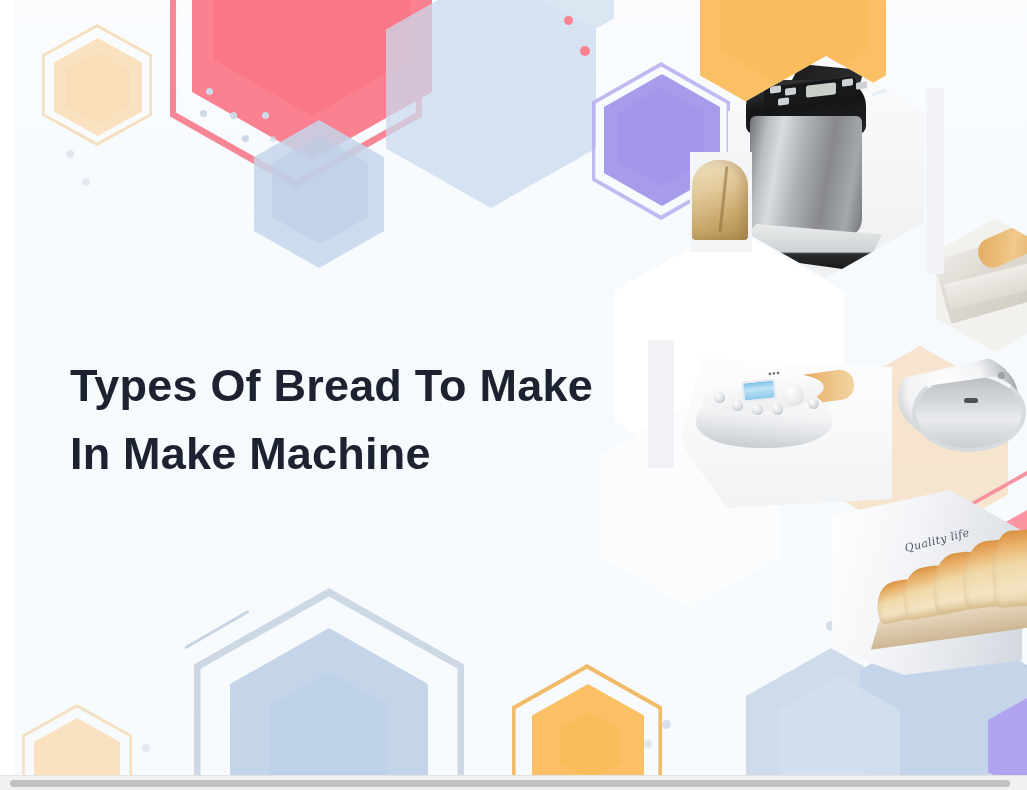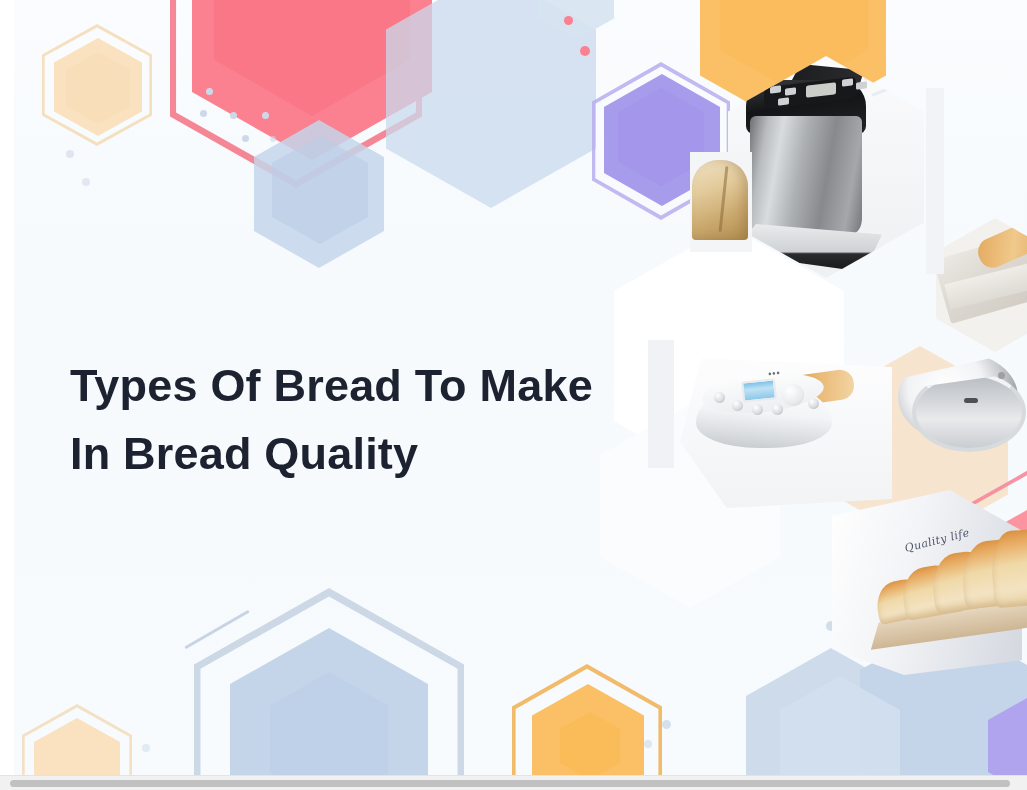--- a/index.html
+++ b/index.html
@@ -423,21 +423,21 @@
       <div class="slice" style="left:888px; top:566px; width:62px; height:50px; transform:rotate(-10deg);"></div>
       <div class="slice" style="left:918px; top:552px; width:66px; height:58px; transform:rotate(-8deg);"></div>
       <div class="slice" style="left:948px; top:540px; width:70px; height:66px; transform:rotate(-6deg);"></div>
       <div class="slice" style="left:978px; top:530px; width:62px; height:76px; transform:rotate(-4deg); border-radius:34% 40% 10% 10% / 60% 60% 14% 14%;"></div>
     </div>
 
     <div style="position:absolute; left:912px; top:88px; width:18px; height:186px; background:#f1f3f6;"></div>
     <div style="position:absolute; left:634px; top:340px; width:26px; height:128px; background:#eef1f5; opacity:.9;"></div>
 
     <h1 id="title">Types Of Bread To Make
-In Bread Quality</h1>
+In Make Machine</h1>
 
   </div>
 
   <div id="scroll-track">
     <div id="scroll-thumb"></div>
   </div>
 
 </div>
 
 </body></html>

